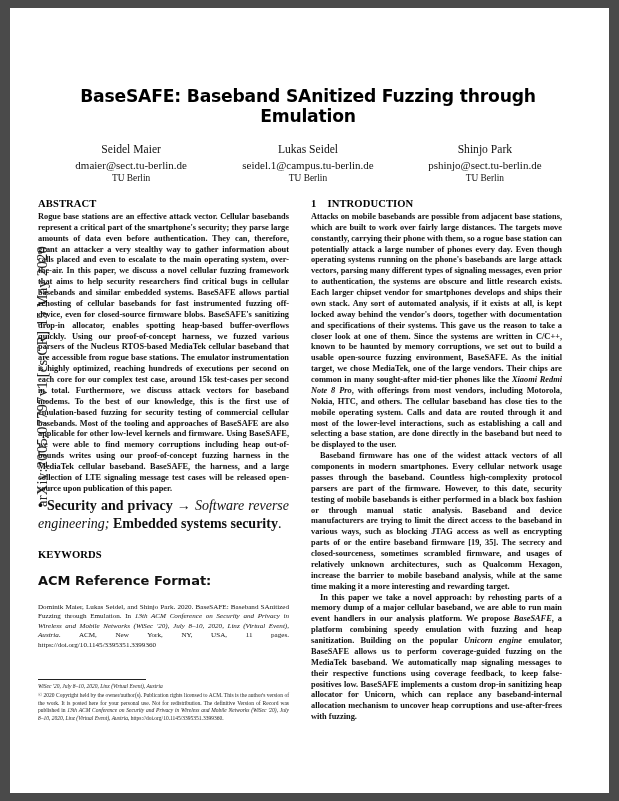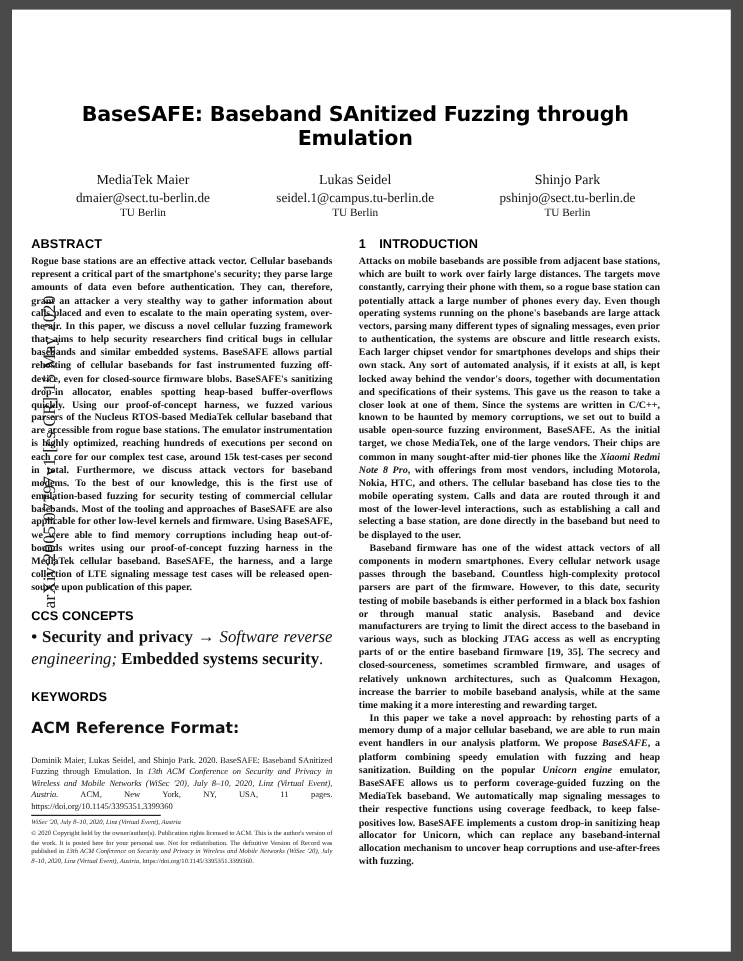--- a/index.html
+++ b/index.html
@@ -44,21 +44,21 @@
     font-family: "Liberation Serif", serif;
     font-size: 14.5px;
     letter-spacing: 0.3px;
     color: #222;
     text-align: center;
     white-space: nowrap;
   }
 
   #content {
     position: absolute;
-    left: 16px;
+    left: 28px;
     top: 0;
     width: 540px;
     height: 785px;
   }
 
   #title {
     margin-top: 78px;
     text-align: center;
     font-family: "DejaVu Sans", sans-serif;
     font-weight: bold;
@@ -94,21 +94,21 @@
   #columns {
     margin-top: 14px;
     display: flex;
     gap: 22px;
   }
   .col {
     width: 251px;
   }
 
   h2.sec {
-    font-family: Liberation Sans, sans-serif;
+    font-family: Liberation Serif, serif;
     font-weight: bold;
     font-size: 10.6px;
     margin: 0 0 3px 0;
     letter-spacing: 0.1px;
     color: #000;
   }
   h2.sec.numbered {
     display: flex;
     gap: 11px;
   }
@@ -196,21 +196,21 @@
   <div id="page">
 
     <div id="arxiv-stamp">arXiv:2005.07797v1  [cs.CR]  15 May 2020</div>
 
     <div id="content">
 
       <div id="title">BaseSAFE: Baseband SAnitized Fuzzing through Emulation</div>
 
       <div id="authors">
         <div class="author">
-          <div class="author-name">MediaTek Maier</div>
+          <div class="author-name">Seidel Maier</div>
           <div class="author-email">dmaier@sect.tu-berlin.de</div>
           <div class="author-affil">TU Berlin</div>
         </div>
         <div class="author">
           <div class="author-name">Lukas Seidel</div>
           <div class="author-email">seidel.1@campus.tu-berlin.de</div>
           <div class="author-affil">TU Berlin</div>
         </div>
         <div class="author">
           <div class="author-name">Shinjo Park</div>
@@ -220,21 +220,20 @@
       </div>
 
       <div id="columns">
 
         <div class="col col-left">
 
           <h2 class="sec">ABSTRACT</h2>
 
           <p class="body">Rogue base stations are an effective attack vector. Cellular basebands represent a critical part of the smartphone's security; they parse large amounts of data even before authentication. They can, therefore, grant an attacker a very stealthy way to gather information about calls placed and even to escalate to the main operating system, over-the-air. In this paper, we discuss a novel cellular fuzzing framework that aims to help security researchers find critical bugs in cellular basebands and similar embedded systems. BaseSAFE allows partial rehosting of cellular basebands for fast instrumented fuzzing off-device, even for closed-source firmware blobs. BaseSAFE's sanitizing drop-in allocator, enables spotting heap-based buffer-overflows quickly. Using our proof-of-concept harness, we fuzzed various parsers of the Nucleus RTOS-based MediaTek cellular baseband that are accessible from rogue base stations. The emulator instrumentation is highly optimized, reaching hundreds of executions per second on each core for our complex test case, around 15k test-cases per second in total. Furthermore, we discuss attack vectors for baseband modems. To the best of our knowledge, this is the first use of emulation-based fuzzing for security testing of commercial cellular basebands. Most of the tooling and approaches of BaseSAFE are also applicable for other low-level kernels and firmware. Using BaseSAFE, we were able to find memory corruptions including heap out-of-bounds writes using our proof-of-concept fuzzing harness in the MediaTek cellular baseband. BaseSAFE, the harness, and a large collection of LTE signaling message test cases will be released open-source upon publication of this paper.</p>
 
-          <h2 class="sec" style="margin-top:12px;">CCS CONCEPTS</h2>
 
           <p class="ccs-line">
             <span class="bul">•</span>
             <b>Security and privacy</b>
             <span>→</span>
             <i>Software reverse engineering;</i>
             <b>Embedded systems security</b><span>.</span>
           </p>
 
           <h2 class="sec" style="margin-top:15px;">KEYWORDS</h2>

